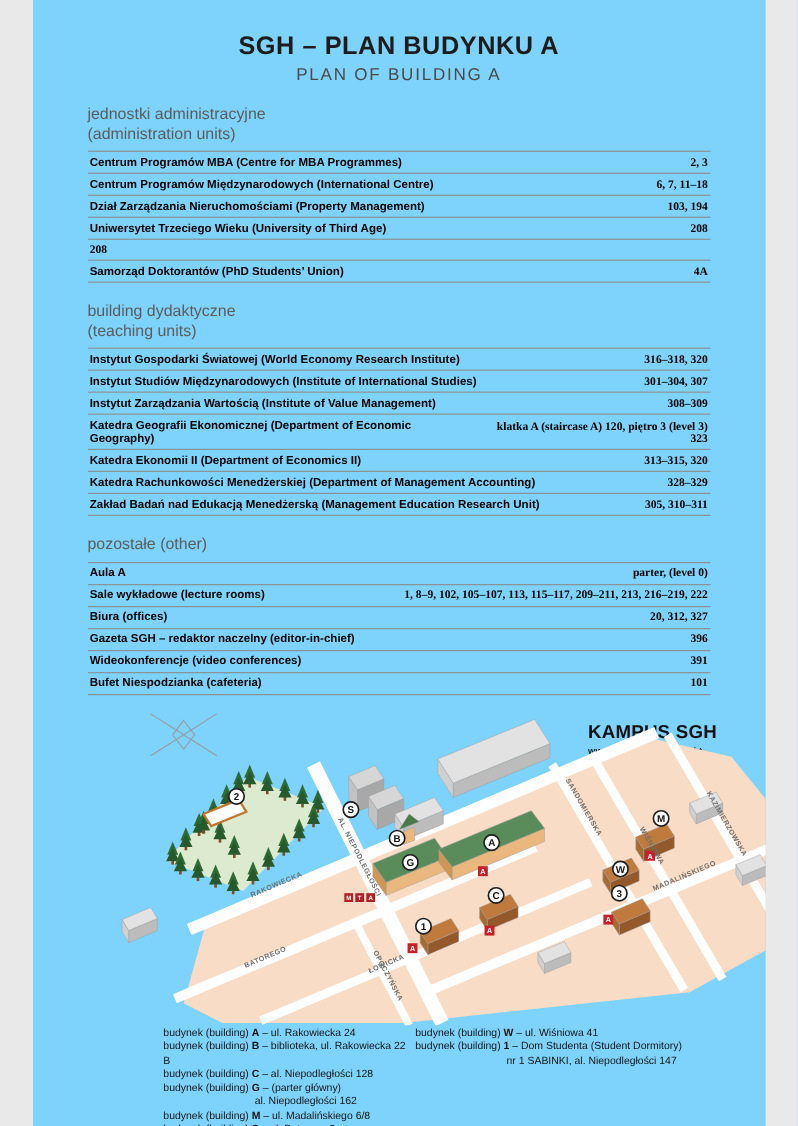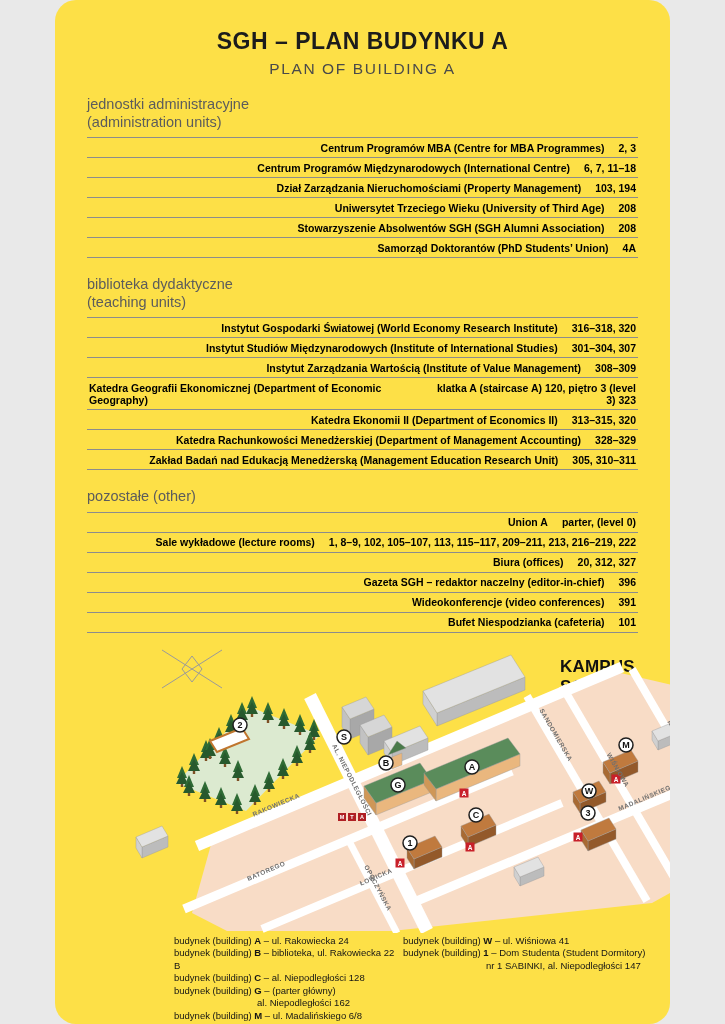--- a/index.html
+++ b/index.html
@@ -1,27 +1,27 @@
 <!DOCTYPE html>
 <html><head>
 <meta charset="utf-8">
 <style>
   *{margin:0;padding:0;box-sizing:border-box;}
   html,body{background:#e9e9e9;}
-  .page{width:615px;height:1024px;margin:0 auto;background:#fde047;font-family:"Liberation Sans",sans-serif;color:#000;position:relative;overflow:hidden;border-radius:21px;}
+  .page{width:666px;height:1024px;margin:0 auto;background:#7dd3fc;font-family:"Liberation Sans",sans-serif;color:#000;position:relative;overflow:hidden;}
   .header{text-align:center;padding-top:28px;}
   .title{font-size:23px;font-weight:700;color:#1c1c1c;letter-spacing:.5px;}
   .subtitle{font-size:15.5px;font-weight:400;color:#4a4a4a;letter-spacing:1.6px;margin-top:5px;}
-  .content{padding:0 32px;}
+  .content{padding:0 50px;}
   .sec{margin-top:18px;}
   .sec-head{font-size:14.5px;color:#5c5c5c;line-height:17.5px;margin-bottom:6px;}
   .tbl{border-bottom:1px solid #8c8c8c;}
-  .trow{display:flex;justify-content:flex-end;align-items:flex-end;gap:14px;border-top:1px solid #8c8c8c;padding:3.5px 2px;}
+  .trow{display:flex;justify-content:space-between;align-items:flex-end;gap:14px;border-top:1px solid #8c8c8c;padding:3.5px 2px;}
   .tlabel{font-size:10.5px;font-weight:700;}
-  .trooms{font-size:10.5px;font-weight:700;text-align:right;max-width:345px;}
+  .trooms{font-size:10.5px;font-weight:700;text-align:right;max-width:345px;font-family:Liberation Serif, serif;}
   .map-wrap{position:relative;height:292px;margin-top:8px;}
   .map-svg{position:absolute;left:37px;top:0;}
   .map-head{position:absolute;left:505px;top:16px;}
   .map-title{font-size:17px;font-weight:700;letter-spacing:.2px;color:#111;}
   .map-url{font-size:8.5px;font-weight:700;margin-top:1px;color:#222;letter-spacing:.2px;}
   .legend{display:flex;padding:2px 0 0 119px;font-size:9.5px;line-height:12.5px;color:#141414;}
   .lcol{width:229px;}
   .lg-cont{padding-left:83px;}
   svg text{font-family:"Liberation Sans",sans-serif;}
   .street-label{font-size:6.5px;font-weight:700;fill:#6f6f6f;letter-spacing:.5px;}
@@ -56,33 +56,32 @@
           </div>
         <div class="trow">
             <div class="tlabel">Dział Zarządzania Nieruchomościami (Property Management)</div>
             <div class="trooms">103, 194</div>
           </div>
         <div class="trow">
             <div class="tlabel">Uniwersytet Trzeciego Wieku (University of Third Age)</div>
             <div class="trooms">208</div>
           </div>
         <div class="trow">
-            <div class="tlabel">Stowarzyszenie Absolwentów SGH (SGH Alumni Association)</div>
             <div class="trooms">208</div>
           </div>
         <div class="trow">
             <div class="tlabel">Samorząd Doktorantów (PhD Students’ Union)</div>
             <div class="trooms">4A</div>
           </div>
       </div>
     </div>
 
     <div class="sec">
       <div class="sec-head">
-        <div>biblioteka dydaktyczne</div>
+        <div>building dydaktyczne</div>
         <div>(teaching units)</div>
       </div>
       <div class="tbl">
         <div class="trow">
             <div class="tlabel">Instytut Gospodarki Światowej (World Economy Research Institute)</div>
             <div class="trooms">316–318, 320</div>
           </div>
         <div class="trow">
             <div class="tlabel">Instytut Studiów Międzynarodowych (Institute of International Studies)</div>
             <div class="trooms">301–304, 307</div>
@@ -110,21 +109,21 @@
       </div>
     </div>
 
     <div class="sec">
       <div class="sec-head">
         <div>pozostałe (other)</div>
         <div></div>
       </div>
       <div class="tbl">
         <div class="trow">
-            <div class="tlabel">Union A</div>
+            <div class="tlabel">Aula A</div>
             <div class="trooms">parter, (level 0)</div>
           </div>
         <div class="trow">
             <div class="tlabel">Sale wykładowe (lecture rooms)</div>
             <div class="trooms">1, 8–9, 102, 105–107, 113, 115–117, 209–211, 213, 216–219, 222</div>
           </div>
         <div class="trow">
             <div class="tlabel">Biura (offices)</div>
             <div class="trooms">20, 312, 327</div>
           </div>

